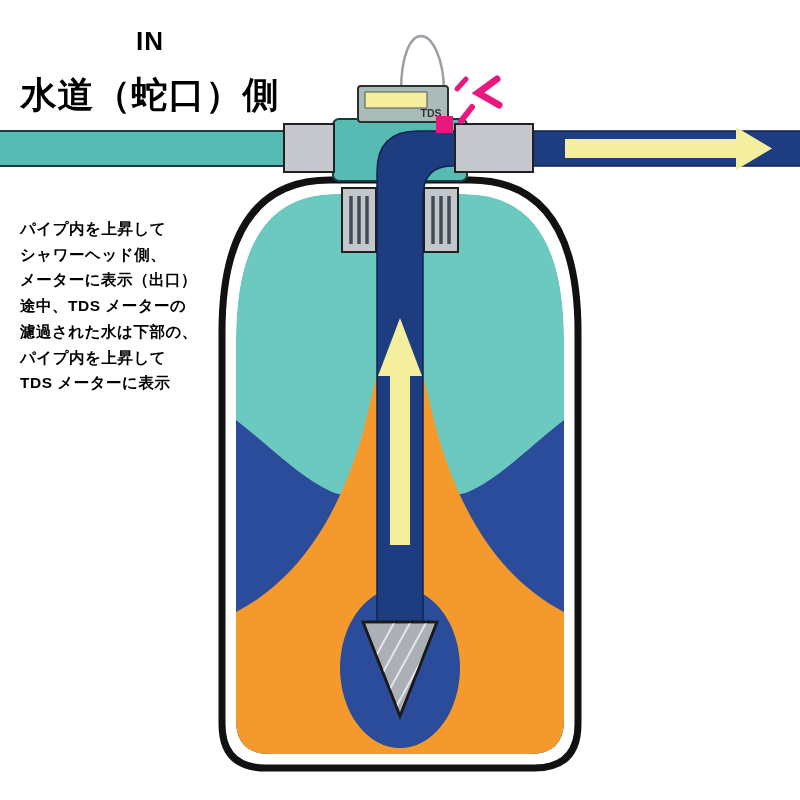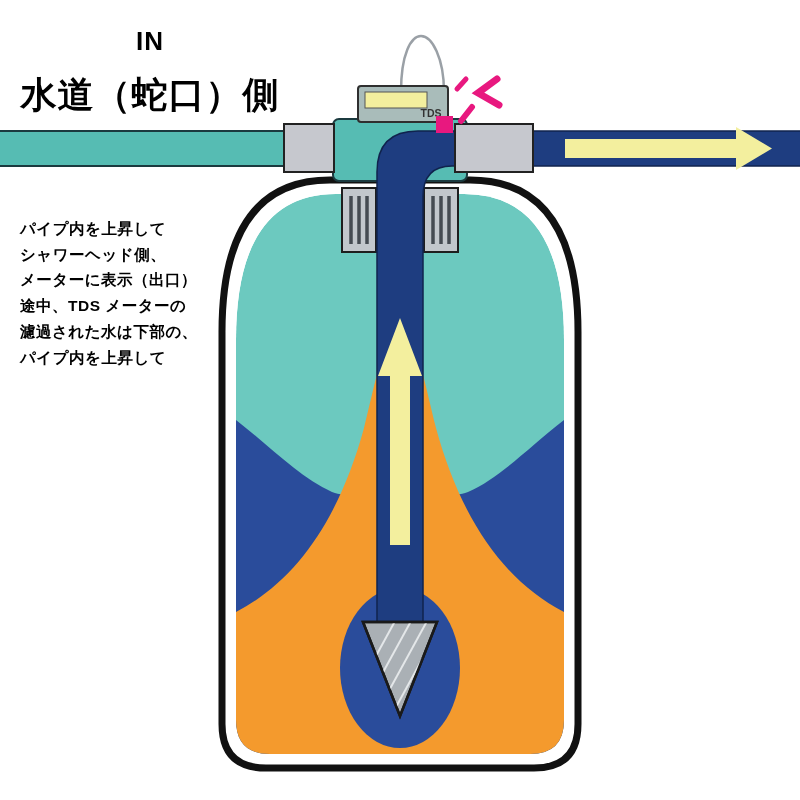--- a/index.html
+++ b/index.html
@@ -107,15 +107,16 @@
   <div class="txt hdr-main" style="left:55px;top:26px;width:190px;">IN</div>
   <div class="txt hdr-sub" style="left:10px;top:71px;width:280px;">水道（蛇口）側</div>
 
   <div class="txt desc" style="left:20px;top:216px;width:200px;">
     <div class="desc-line">パイプ内を上昇して</div>
     <div class="desc-line">シャワーヘッド側、</div>
     <div class="desc-line">メーターに表示（出口）</div>
     <div class="desc-line">途中、TDS メーターの</div>
     <div class="desc-line">濾過された水は下部の、</div>
     <div class="desc-line">パイプ内を上昇して</div>
+    <div class="desc-line">TDS メーターに表示</div>
   </div>
 
 </div>
 
 </body></html>

